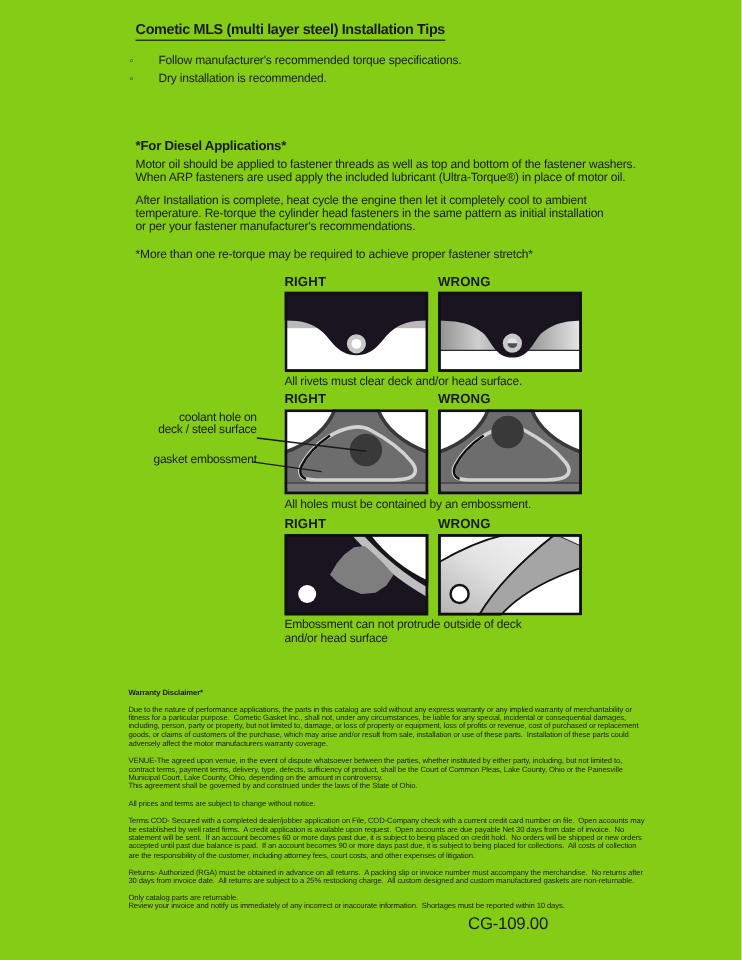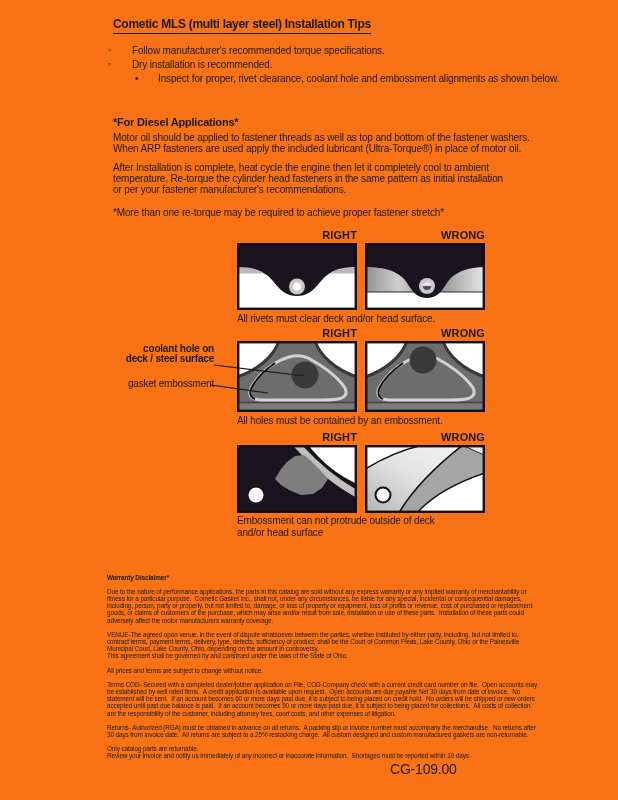--- a/index.html
+++ b/index.html
@@ -1,17 +1,17 @@
 <!DOCTYPE html>
 <html><head>
 <meta charset="utf-8">
 <style>
   html,body { margin:0; padding:0; background:#ffffff; }
   .page {
-    position:relative; width:618px; height:800px; background:#f97316;
+    position:relative; width:618px; height:800px; background:#84cc16;
     font-family:"Liberation Sans","DejaVu Sans",sans-serif; color:#1a1a1a;
     overflow:hidden; -webkit-text-size-adjust:none;
   }
   .abs { position:absolute; }
   .ln { white-space:pre; }
 
   
   .title {
     left:113px; top:17px; font-size:12px; font-weight:bold; letter-spacing:-0.3px;
     border-bottom:1.6px solid #1a1a1a; padding-bottom:2px;
@@ -25,27 +25,27 @@
   .b-row.sub .mk::before { content:"•"; font-size:10px; top:0; }
   .b-row .btxt { white-space:pre;padding-left:15px; }
 
   .d-head { left:113px; top:116px; font-size:11px; font-weight:bold; letter-spacing:-0.2px; }
   .para { left:113px; font-size:10px; line-height:10.8px; letter-spacing:-0.15px; }
   .note { left:113px; top:207px; font-size:10px; letter-spacing:-0.15px; white-space:pre; }
 
   
   .pair { position:absolute; left:237px; display:flex; gap:8px; }
   .pcol { width:120px; }
-  .phead { width:120px; text-align:right; font-weight:bold; font-size:11px; letter-spacing:0.1px; line-height:13px; margin-bottom:1px; }
+  .phead { width:120px; text-align:left; font-weight:bold; font-size:11px; letter-spacing:0.1px; line-height:13px; margin-bottom:1px; }
   .pcol svg { display:block; }
   .cap { position:absolute; left:237px; font-size:10px; letter-spacing:-0.15px; line-height:11.5px; }
 
   .lbl { position:absolute; font-size:10px; letter-spacing:-0.2px; line-height:10.3px; text-align:right; }
   .lbl .ln { white-space:pre; }
-  .lbl-coolant { left:100px; top:344px; width:114px;font-weight:bold; }
+  .lbl-coolant { left:100px; top:344px; width:114px; }
   .lbl-emboss  { left:100px; top:379px; width:114px; }
   .leaders { position:absolute; left:205px; top:355px; }
 
   
   .disc { left:107px; top:574px; width:430px; font-size:6.4px; line-height:7.2px; letter-spacing:-0.1px; }
   .disc-h { font-weight:bold; margin-bottom:6.5px; }
   .disc-p { margin-bottom:7px; }
 
   .pagenum { left:390px; top:761px; font-size:14px; letter-spacing:-0.2px; }
 </style>
@@ -57,24 +57,20 @@
   <div class="abs title">Cometic MLS (multi layer steel) Installation Tips</div>
 
   <div class="abs bullets">
     <div class="b-row">
         <span class="mk"></span>
         <span class="btxt">Follow manufacturer's recommended torque specifications.</span>
       </div>
     <div class="b-row">
         <span class="mk"></span>
         <span class="btxt">Dry installation is recommended.</span>
-      </div>
-    <div class="b-row sub">
-        <span class="mk"></span>
-        <span class="btxt">Inspect for proper, rivet clearance, coolant hole and embossment alignments as shown below.</span>
       </div>
   </div>
 
   <div class="abs d-head">*For Diesel Applications*</div>
   <div class="abs para" style="top:133px">
       <div class="ln">Motor oil should be applied to fastener threads as well as top and bottom of the fastener washers.</div>
       <div class="ln">When ARP fasteners are used apply the included lubricant (Ultra-Torque®) in place of motor oil.</div>
     </div>
   <div class="abs para" style="top:163px">
       <div class="ln">After Installation is complete, heat cycle the engine then let it completely cool to ambient</div>

